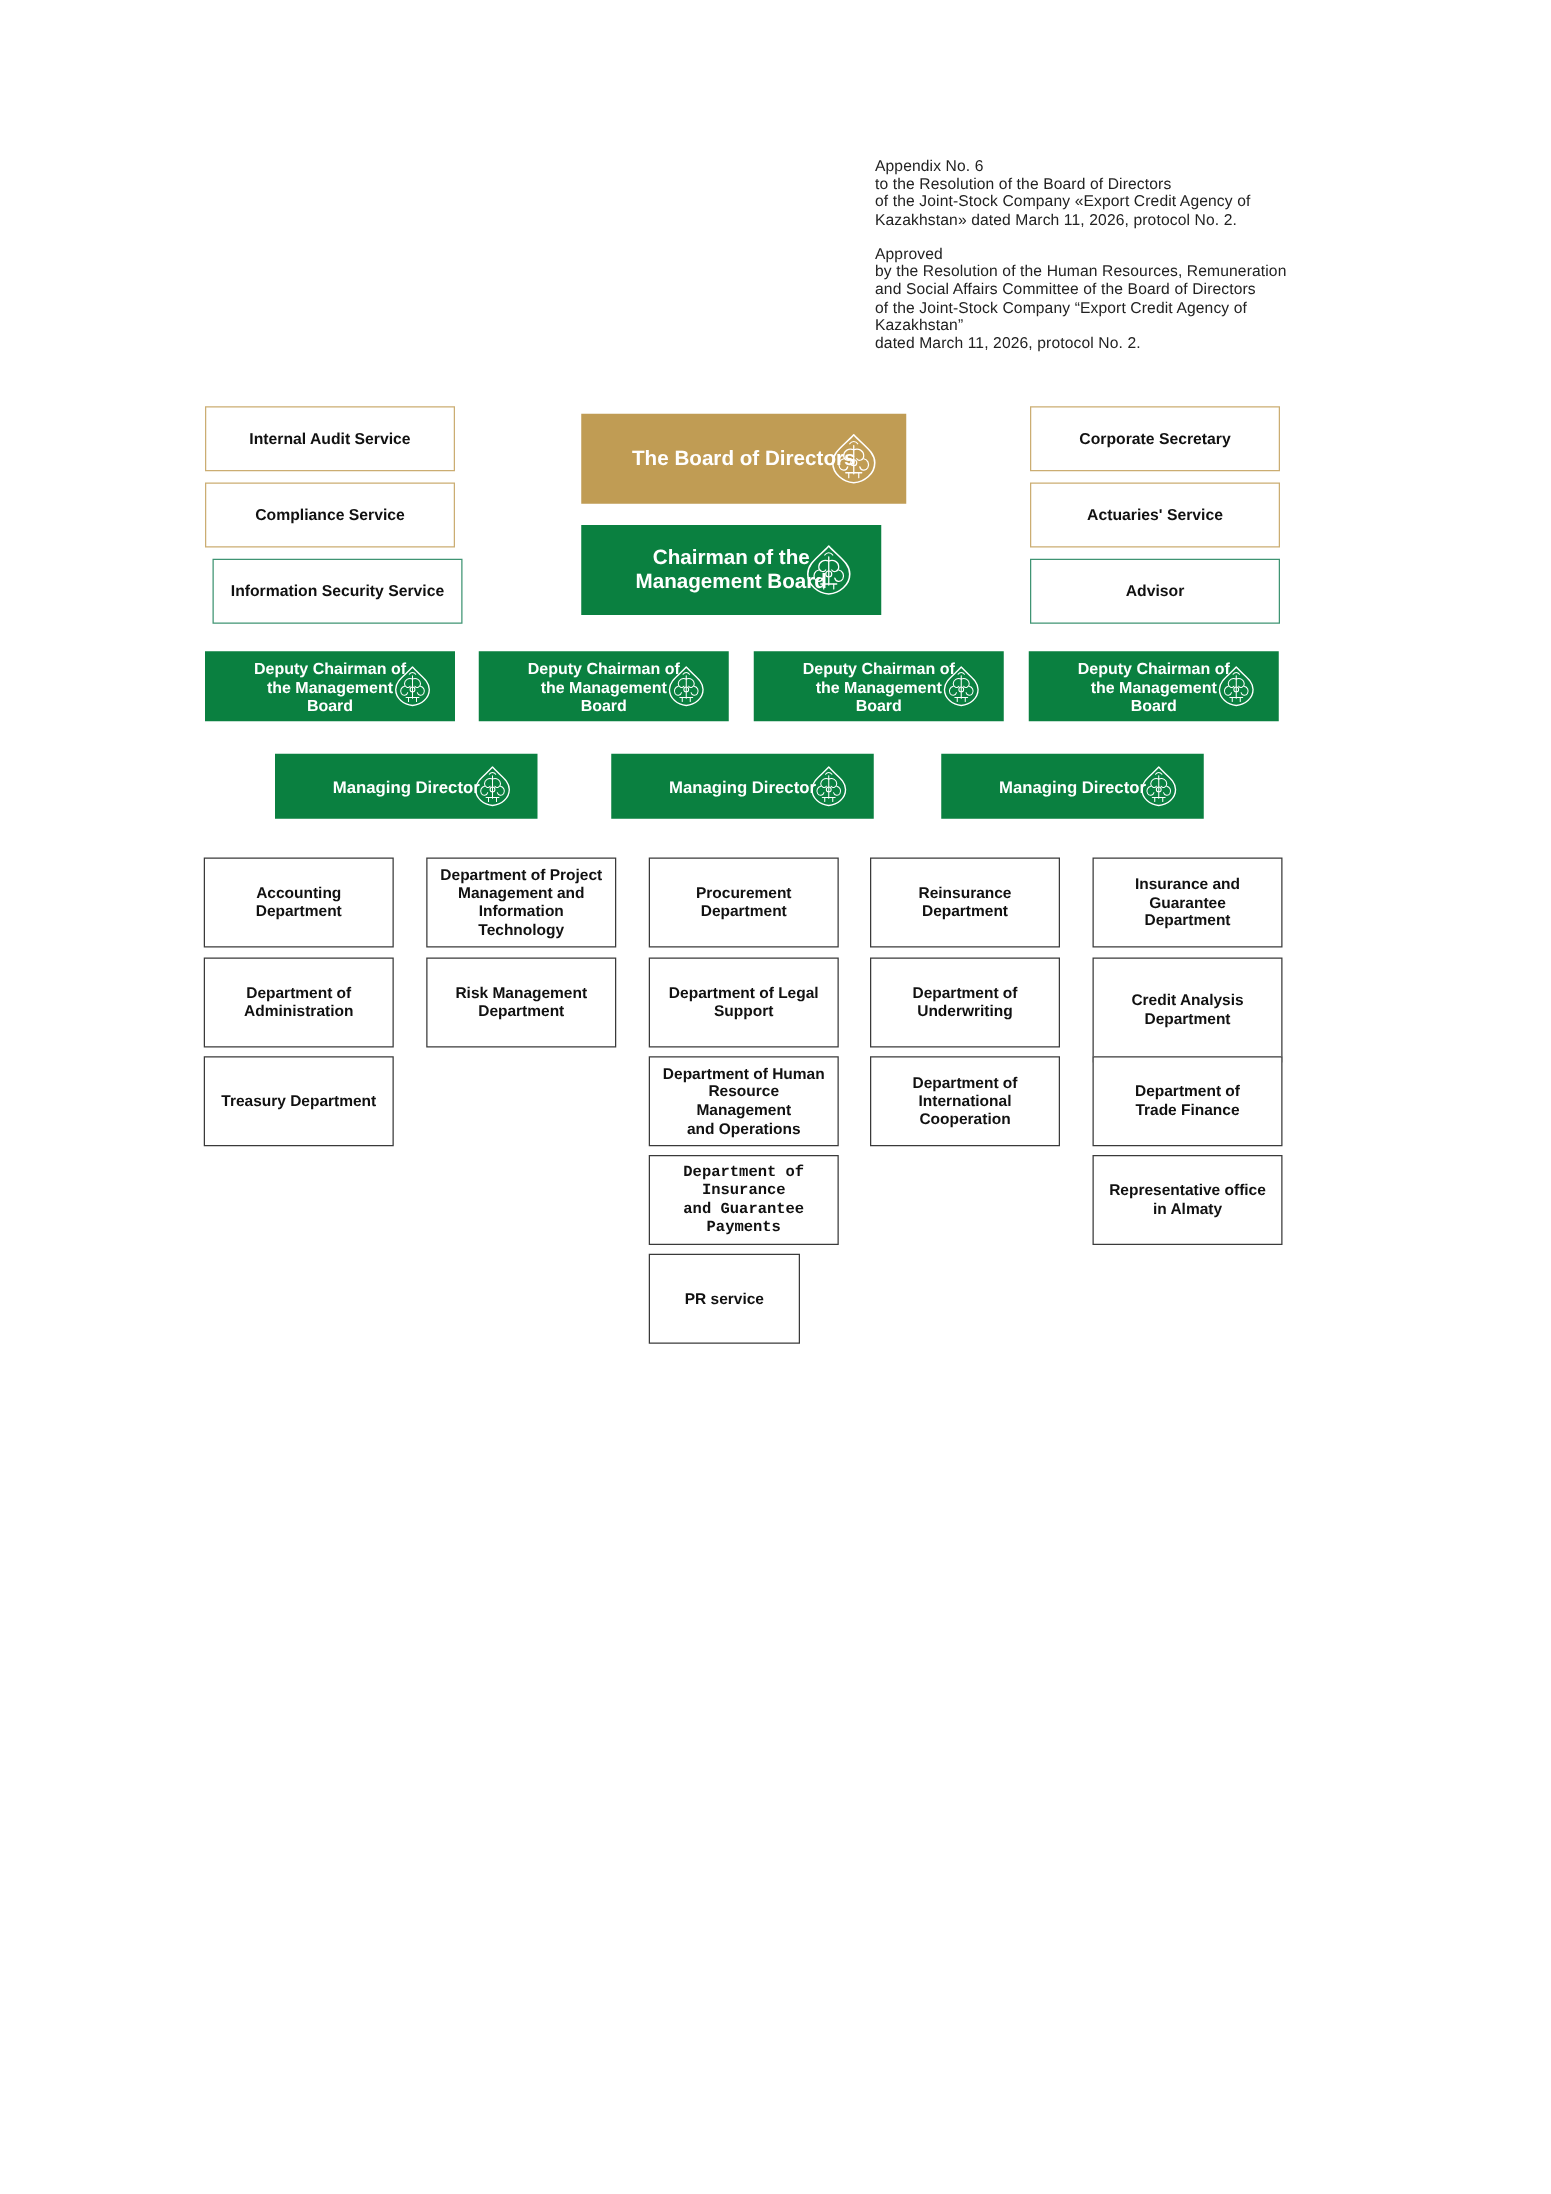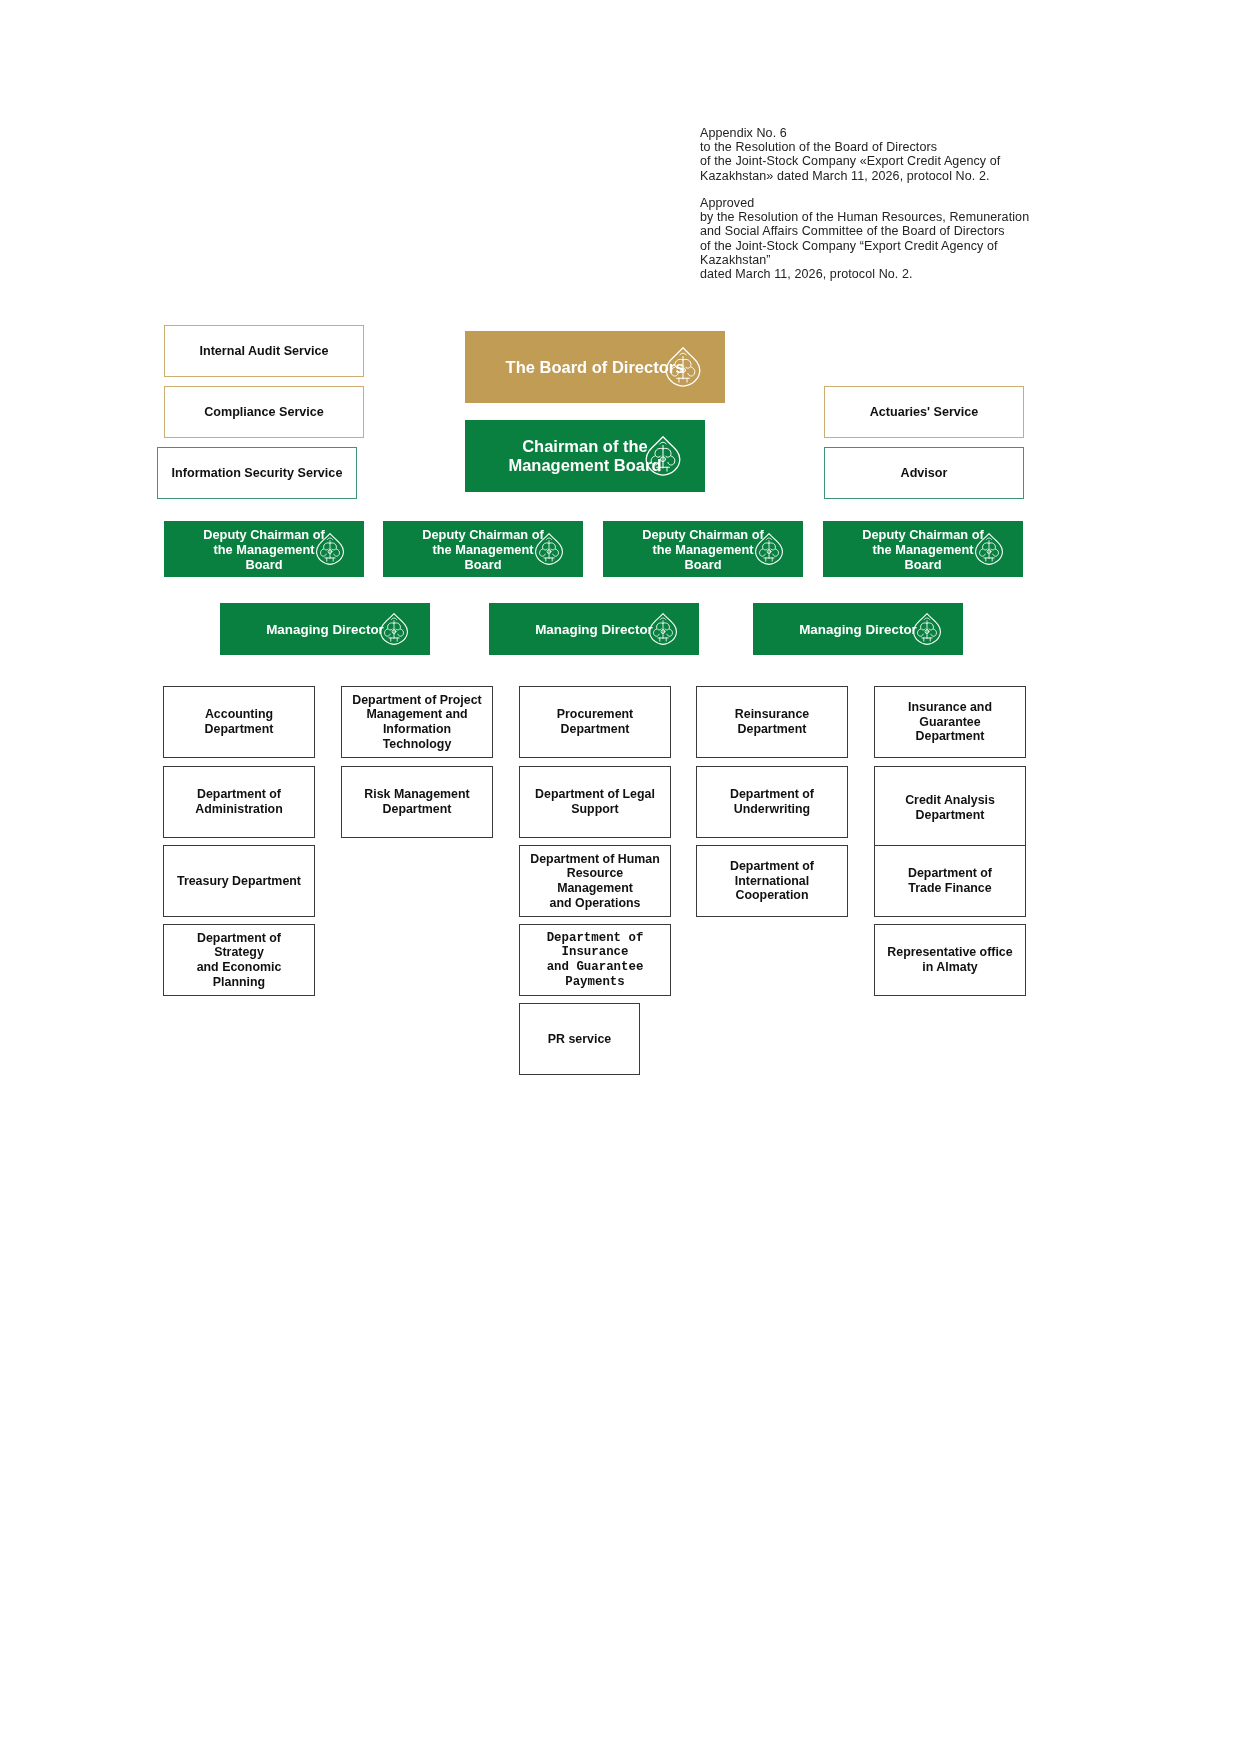--- a/index.html
+++ b/index.html
@@ -65,24 +65,27 @@
 of the Joint-Stock Company “Export Credit Agency of
 Kazakhstan”
 dated March 11, 2026, protocol No. 2.</div>
 
   <div class="node n-gold" style="left:164px;top:325px;width:200px;height:52px;">
     <span class="label">Internal Audit Service</span>
   </div>
   <div class="node n-gold" style="left:164px;top:386px;width:200px;height:52px;">
     <span class="label">Compliance Service</span>
   </div>
-  <div class="node n-green-outline" style="left:157px;top:447px;width:200px;height:52px;">
+  <div class="node n-green-outline" style="left:170px;top:447px;width:200px;height:52px;">
     <span class="label">Information Security Service</span>
   </div>
 
+  <div class="node n-gold" style="left:824px;top:325px;width:200px;height:52px;">
+    <span class="label">Corporate Secretary</span>
+  </div>
   <div class="node n-gold" style="left:824px;top:386px;width:200px;height:52px;">
     <span class="label">Actuaries' Service</span>
   </div>
   <div class="node n-green-outline" style="left:824px;top:447px;width:200px;height:52px;">
     <span class="label">Advisor</span>
   </div>
 
   <div class="node n-gold-fill" style="left:465px;top:331px;width:260px;height:72px;">
     <div class="filled-inner">
       <span class="label big-title">The Board of Directors</span>
@@ -275,24 +278,20 @@
   <div class="node n-dept" style="left:163px;top:686px;width:152px;height:72px;">
     <span class="label" style="white-space:pre-line;">Accounting Department</span>
   </div>
   <div class="node n-dept" style="left:163px;top:766px;width:152px;height:72px;">
     <span class="label" style="white-space:pre-line;">Department of
 Administration</span>
   </div>
   <div class="node n-dept" style="left:163px;top:845px;width:152px;height:72px;">
     <span class="label" style="white-space:pre-line;">Treasury Department</span>
   </div>
-  <div class="node n-dept" style="left:163px;top:924px;width:152px;height:72px;">
-    <span class="label" style="white-space:pre-line;">Department of Strategy
-and Economic Planning</span>
-  </div>
 
   <div class="node n-dept" style="left:341px;top:686px;width:152px;height:72px;">
     <span class="label" style="white-space:pre-line;">Department of Project
 Management and
 Information Technology</span>
   </div>
   <div class="node n-dept" style="left:341px;top:766px;width:152px;height:72px;">
     <span class="label" style="white-space:pre-line;">Risk Management
 Department</span>
   </div>

